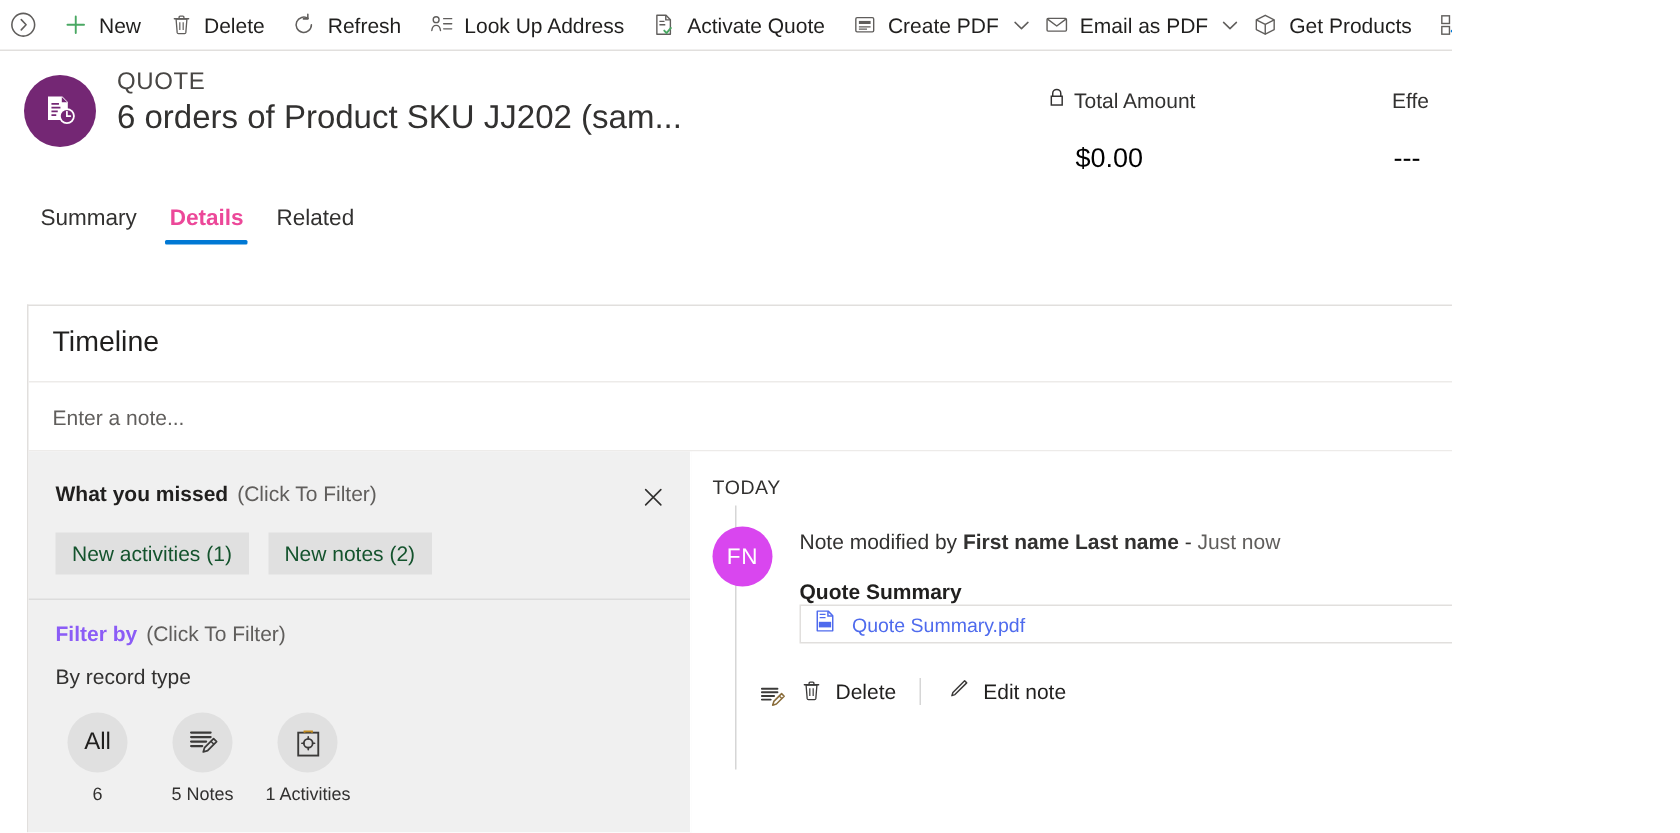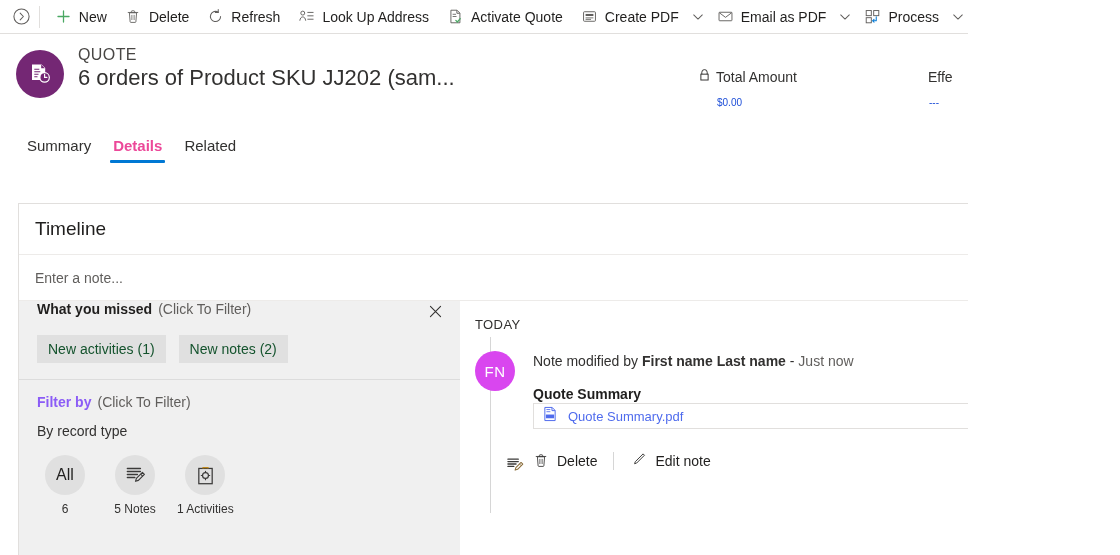--- a/index.html
+++ b/index.html
@@ -62,34 +62,34 @@
   .rec-type {
     font-size: 16px; color: #484644; letter-spacing: .4px;
     margin: 0 0 2px 0; line-height: 14px;
   }
   .rec-title {
     font-size: 22px; color: #323130; font-weight: 400;
     line-height: 28px; margin: 0;
     white-space: nowrap;
   }
   .hdr-fields {
-    position: absolute; top: 34px; right: 0;
+    position: absolute; top: 24px; right: 0;
     display: flex; align-items: flex-start;
   }
   .hdr-field { margin-right: 0; }
   .hdr-field.total { width: 230px; }
   .hdr-field.eff { width: 40px; overflow: hidden; }
   .hdr-label {
     display: flex; align-items: center; gap: 5px;
     font-size: 14px; color: #323130; line-height: 18px;
     white-space: nowrap;
   }
   .hdr-value {
-    font-size: 10px; color: #1d4ed8; line-height: 18px;
-    margin-top: 8px; padding-left: 19px; white-space: nowrap;
+    font-size: 18px; color: #000000; line-height: 18px;
+    margin-top: 20px; padding-left: 19px; white-space: nowrap;
   }
   .hdr-field.eff .hdr-value { padding-left: 1px; }
 
   
   .tabs {
     display: flex; align-items: flex-end; gap: 0;
     padding: 0 0 0 16px; height: 37px;
     border-bottom: 1px solid #ffffff;
   }
   .tab {
@@ -136,21 +136,21 @@
 
   .card-body { display: flex; height: 256px; }
 
   
   .filter-pane {
     width: 442px; background: #f0f0f0; flex: none;
     box-sizing: border-box;
     border-right: 1px solid #ffffff;
   }
   .missed {
-    padding: 0 14px 16px 18px;
+    padding: 20px 14px 16px 18px;
     border-bottom: 1px solid #dcdcdc;
     box-sizing: border-box;
     position: relative;
   }
   .missed-title-row { display: flex; align-items: flex-start; }
   .missed-title { font-size: 14px; font-weight: bold; color: #201f1e; }
   .missed-sub { font-size: 14px; color: #605e5c; margin-left: 6px; }
   .missed-close {
     margin-left: auto; width: 22px; height: 20px;
     display: flex; align-items: center; justify-content: center; cursor: pointer;
@@ -335,20 +335,29 @@
         </svg>
       </span>
       <span class="cmd-label">Email as PDF</span>
     </button>
     <div class="cmd-chev">
       <svg width="12" height="12" viewBox="0 0 14 14">
           <path d="M2 4.6 L7 9.4 L12 4.6" fill="none" stroke="#605e5c" stroke-width="1.2" stroke-linecap="round" stroke-linejoin="round"></path>
         </svg>
     </div>
 
+    <button class="cmd-item">
+      <span class="cmd-ico">
+        <svg width="17" height="17" viewBox="0 0 20 20">
+          <path d="M10 2.6 L17 6.2 v7.6 L10 17.4 L3 13.8 V6.2 Z" fill="none" stroke="#605e5c" stroke-width="1.1" stroke-linejoin="round"></path>
+          <path d="M3 6.2 L10 9.8 L17 6.2 M10 9.8 v7.6" fill="none" stroke="#605e5c" stroke-width="1.1" stroke-linejoin="round"></path>
+        </svg>
+      </span>
+      <span class="cmd-label">Get Products</span>
+    </button>
 
     <button class="cmd-item">
       <span class="cmd-ico">
         <svg width="17" height="17" viewBox="0 0 20 20">
           <rect x="2.6" y="3" width="6" height="6" fill="none" stroke="#605e5c" stroke-width="1.1"></rect>
           <rect x="2.6" y="11.4" width="6" height="6" fill="none" stroke="#605e5c" stroke-width="1.1"></rect>
           <rect x="11.4" y="3" width="6" height="6" fill="none" stroke="#605e5c" stroke-width="1.1"></rect>
           <path d="M14.4 10.4 v4.6 h-4" fill="none" stroke="#0078d4" stroke-width="1.2" stroke-linecap="round" stroke-linejoin="round"></path>
           <path d="M11.8 13.4 L10.2 15 L11.8 16.6" fill="none" stroke="#0078d4" stroke-width="1.2" stroke-linecap="round" stroke-linejoin="round"></path>
         </svg>

